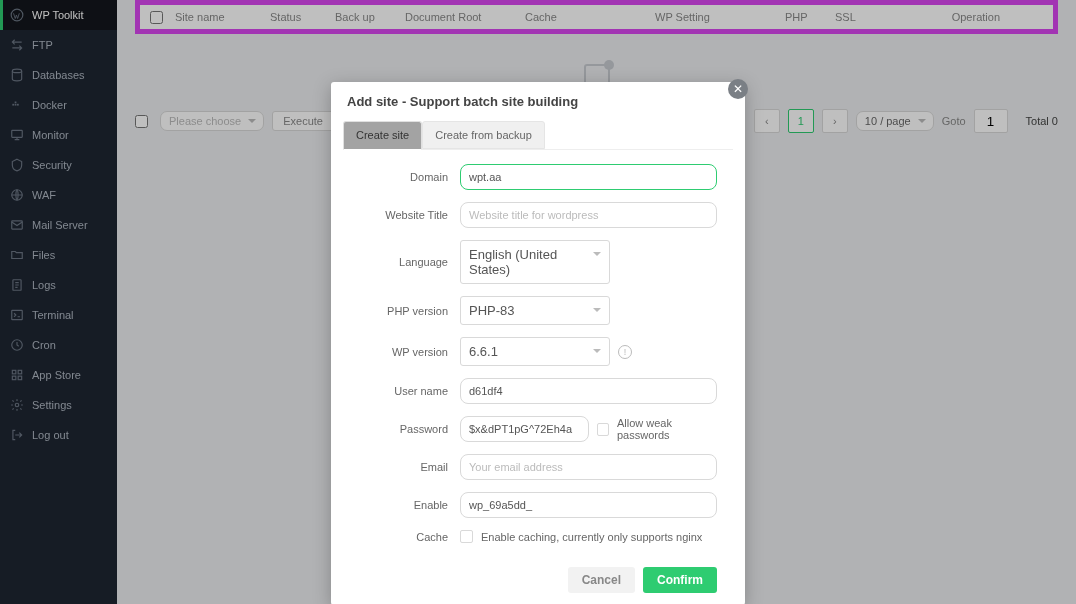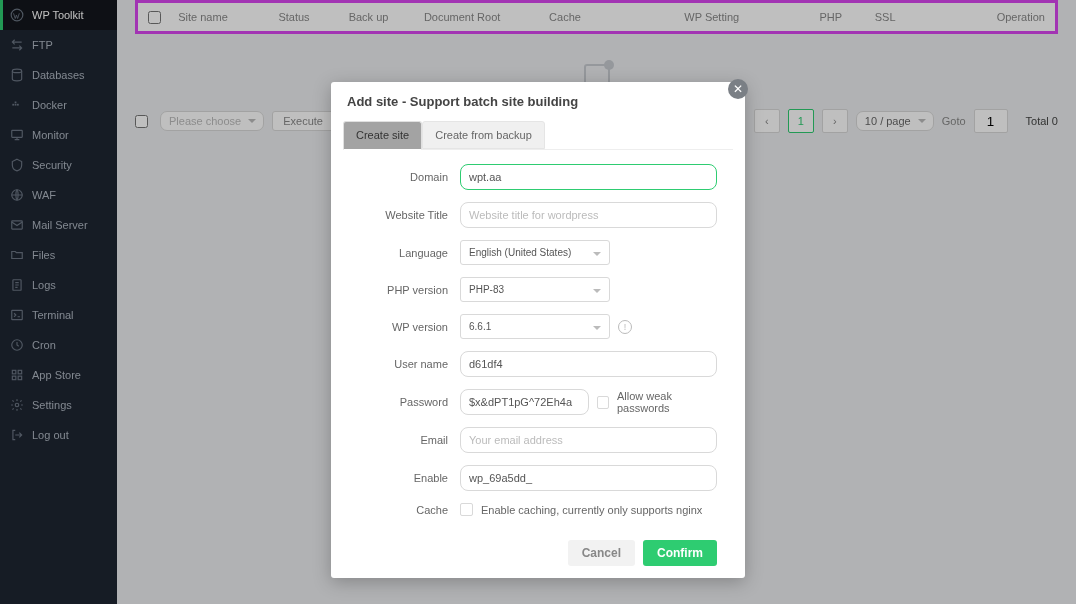--- a/index.html
+++ b/index.html
@@ -2,21 +2,21 @@
 <html><head>
 <meta charset="utf-8">
 <style>
 * { box-sizing: border-box; margin: 0; padding: 0; }
 body { font-family: -apple-system, BlinkMacSystemFont, "Segoe UI", Arial, sans-serif; font-size: 12px; background: #f5f6f7; width: 1076px; height: 604px; overflow: hidden; position: relative; }
 .sidebar { position: absolute; left: 0; top: 0; width: 117px; height: 604px; background: #1e2632; color: #aeb6c1; }
 .sidebar-item { display: flex; align-items: center; padding: 8px 10px; gap: 8px; font-size: 11px; cursor: pointer; }
 .sidebar-item.active { background: #13161c; color: #fff; border-left: 3px solid #2ecc71; padding-left: 7px;}
 .sb-icon { width: 14px; height: 14px; display: inline-block; color: #6b7583; flex-shrink: 0;}
 .main { position: absolute; left: 117px; top: 0; right: 0; bottom: 0; background: #eceef0; }
-.table-head { background: #fff; border: 3px solid #d946ef; display: flex; align-items: center; height: 34px; margin: 0 18px; padding: 0 10px; font-size: 11px; color: #888; justify-content: space-between; }
+.table-head { background: #fff; border: 5px solid #d946ef; display: flex; align-items: center; height: 34px; margin: 0 18px; padding: 0 10px; font-size: 11px; color: #888; }
 .table-head input[type=checkbox]{ margin-right: 12px;}
 .col { flex: 1; }
 .col.site { flex: 0 0 95px; }
 .col.status { flex: 0 0 65px; }
 .col.backup { flex: 0 0 70px; }
 .col.dr { flex: 0 0 120px; }
 .col.cache { flex: 0 0 130px; }
 .col.wpset { flex: 0 0 130px; }
 .col.php { flex: 0 0 50px; }
 .col.ssl { flex: 0 0 105px; }
@@ -38,21 +38,21 @@
 .tabs{ display:flex; border-bottom:1px solid #eee; margin: 0 12px;}
 .tab{ padding: 7px 12px; font-size:11px; color:#666; cursor:pointer; }
 .tab.active{ background:#a3a3a3; border:1px solid #e0e0e0; border-bottom:1px solid #fff; margin-bottom:-1px; border-radius:3px 3px 0 0; color:#333;}
 .form{ padding: 14px 28px 4px; margin-left: 15px;}
 .field{ display:flex; align-items:center; margin-bottom: 12px; }
 .field label{ width:86px; text-align:right; padding-right:12px; font-size:11px; color:#666;}
 .field .control{ flex:1; display:flex; align-items:center; gap:8px;}
 .inp{ border:1px solid #d9d9d9; border-radius:8px; padding: 6px 8px; font-size:11px; width:100%; color:#555;}
 .inp.domain{ border-color:#2ecc71; }
 .inp::placeholder{ color:#bbb;}
-.sel{ border:1px solid #d9d9d9; border-radius:3px; padding:6px 22px 6px 8px; font-size:10px; width:150px; position:relative; color:#555; background:#fff;}
+.sel{ border:1px solid #d9d9d9; border-radius:3px; padding:6px 22px 6px 8px; font-size:13px; width:150px; position:relative; color:#555; background:#fff;}
 .sel::after{content:"";position:absolute;right:8px;top:11px;border:4px solid transparent;border-top-color:#bbb;}
 .info-icon{ width:14px; height:14px; border:1px solid #bbb; border-radius:50%; display:inline-flex;align-items:center;justify-content:center; color:#bbb; font-size:9px;}
 .chk{ width:13px; height:13px; border:1px solid #d9d9d9; border-radius:2px; display:inline-block;}
 .actions{ display:flex; justify-content:flex-end; gap:8px; padding: 8px 28px 12px; font-weight: bold; }
 .btn-cancel{ background:#f2f2f2; color:#888; padding:6px 14px; border-radius:3px; font-size:12px; cursor:pointer;}
 .btn-confirm{ background:#2ecc71; color:#fff; padding:6px 14px; border-radius:3px; font-size:12px; cursor:pointer;}
 svg{display:block;}
 </style>
 </head>
 <body>

